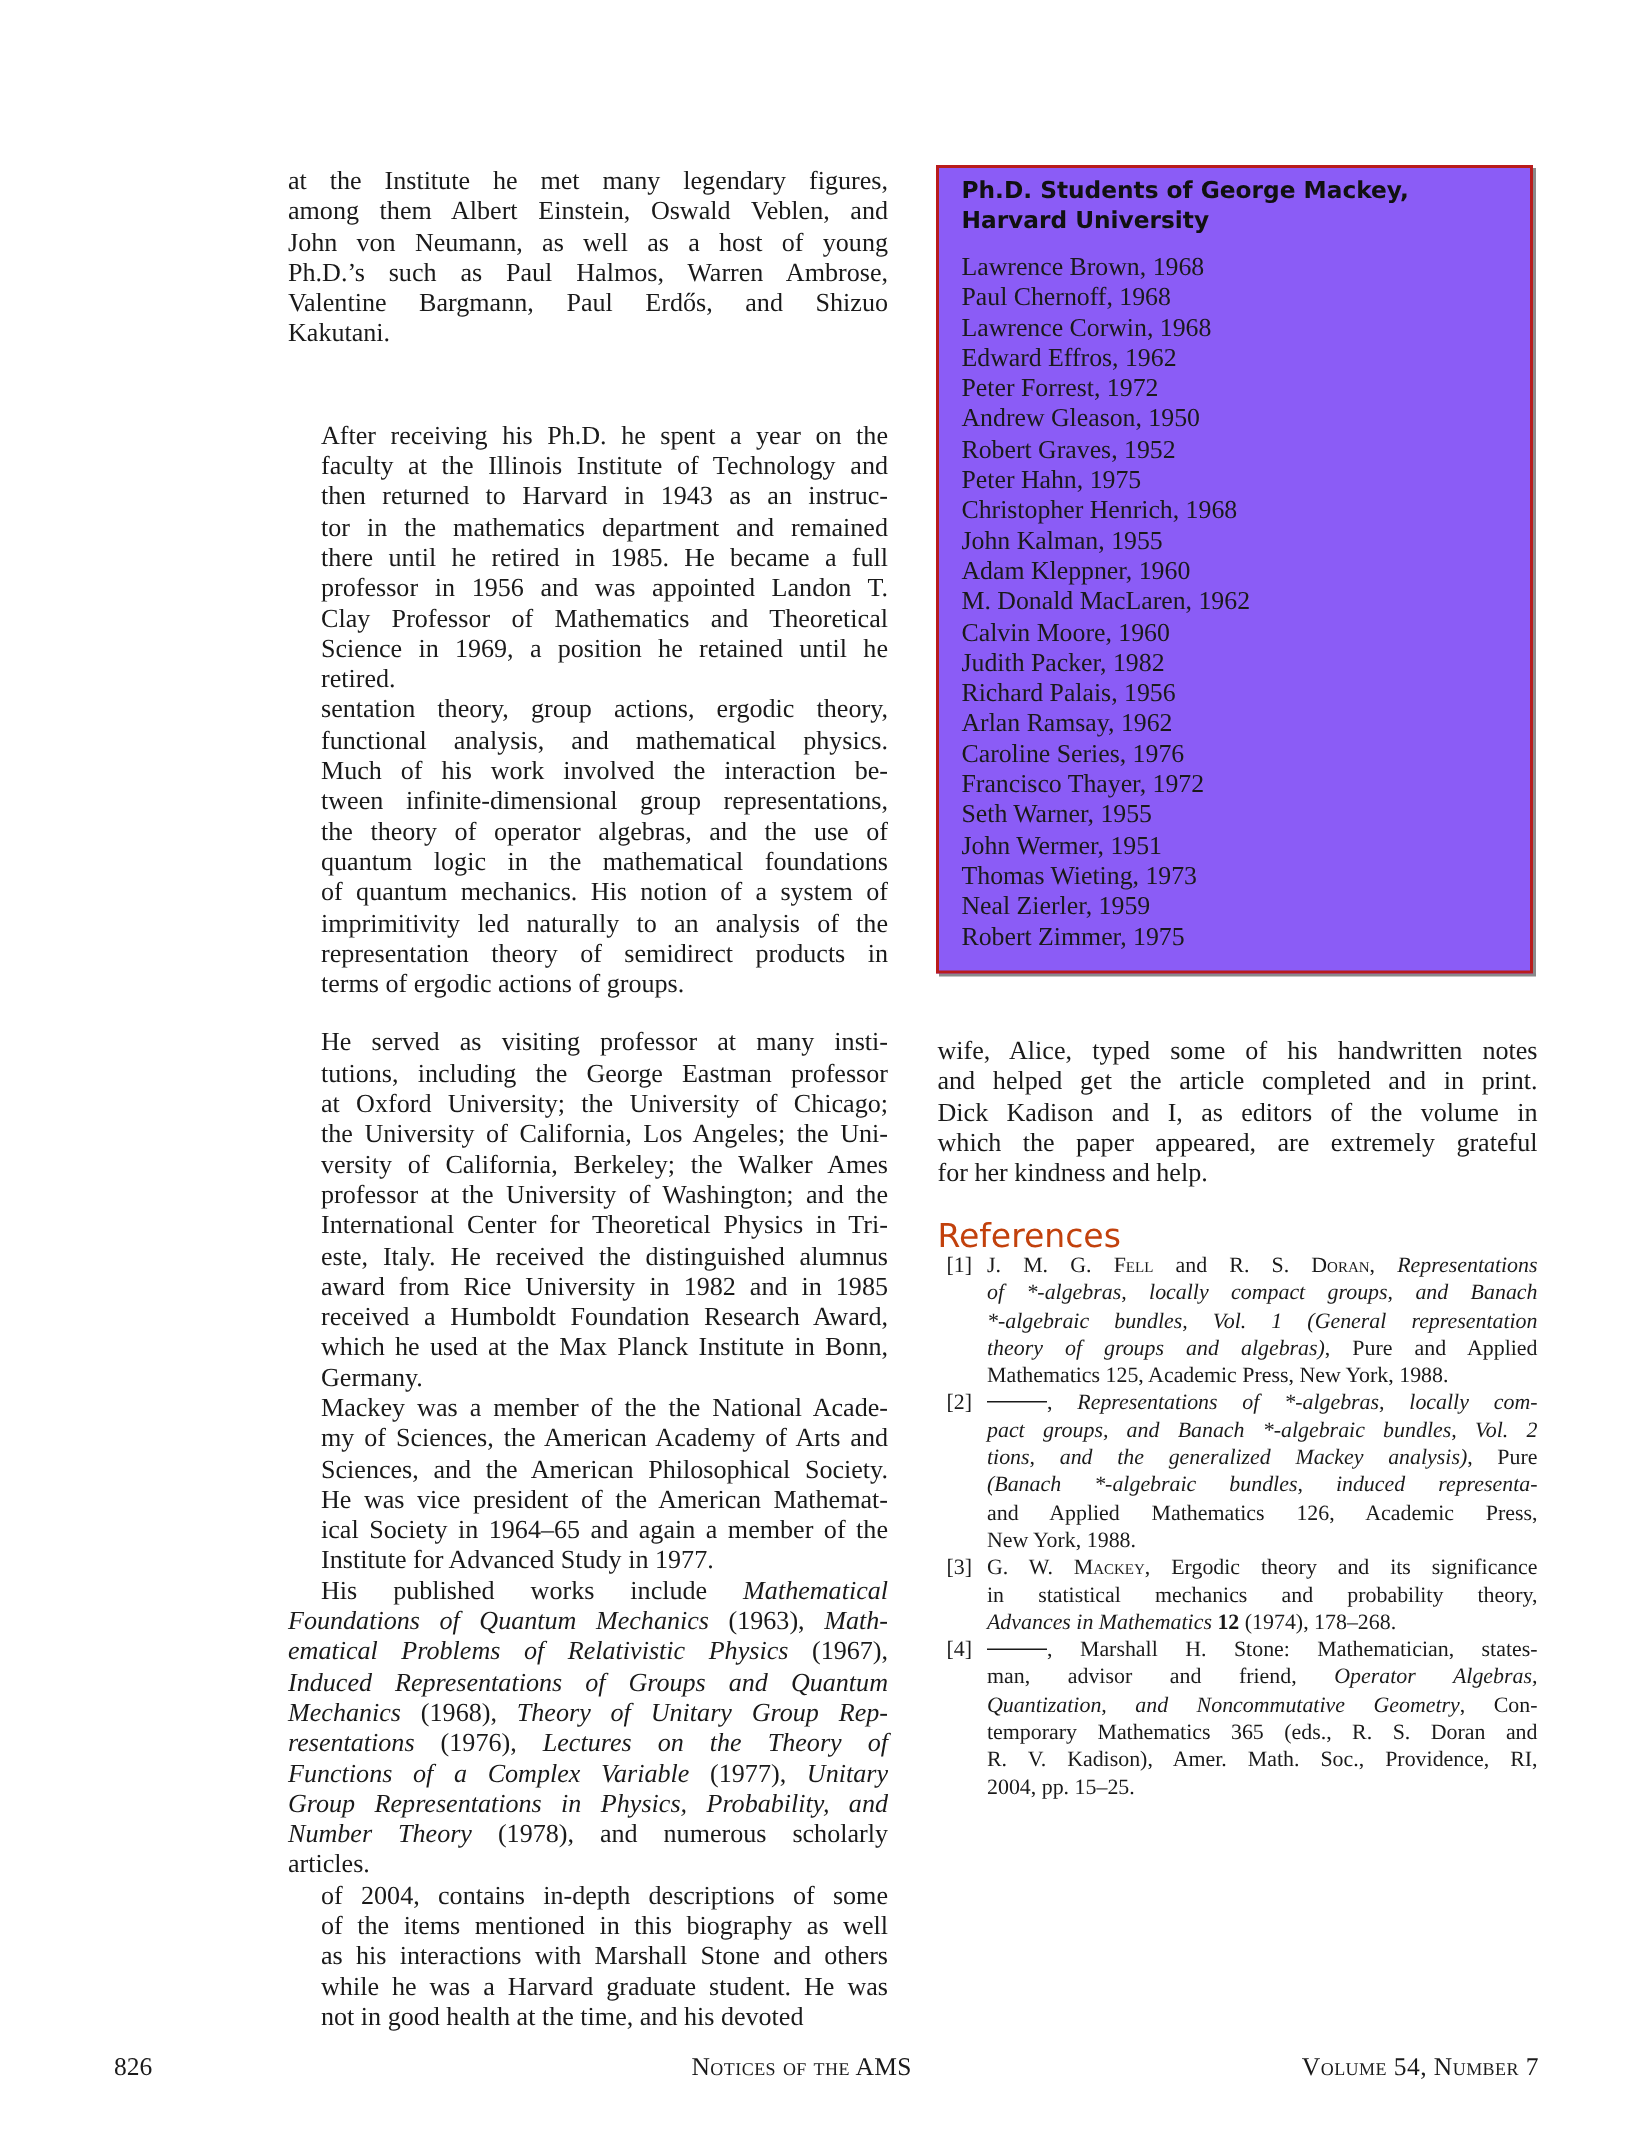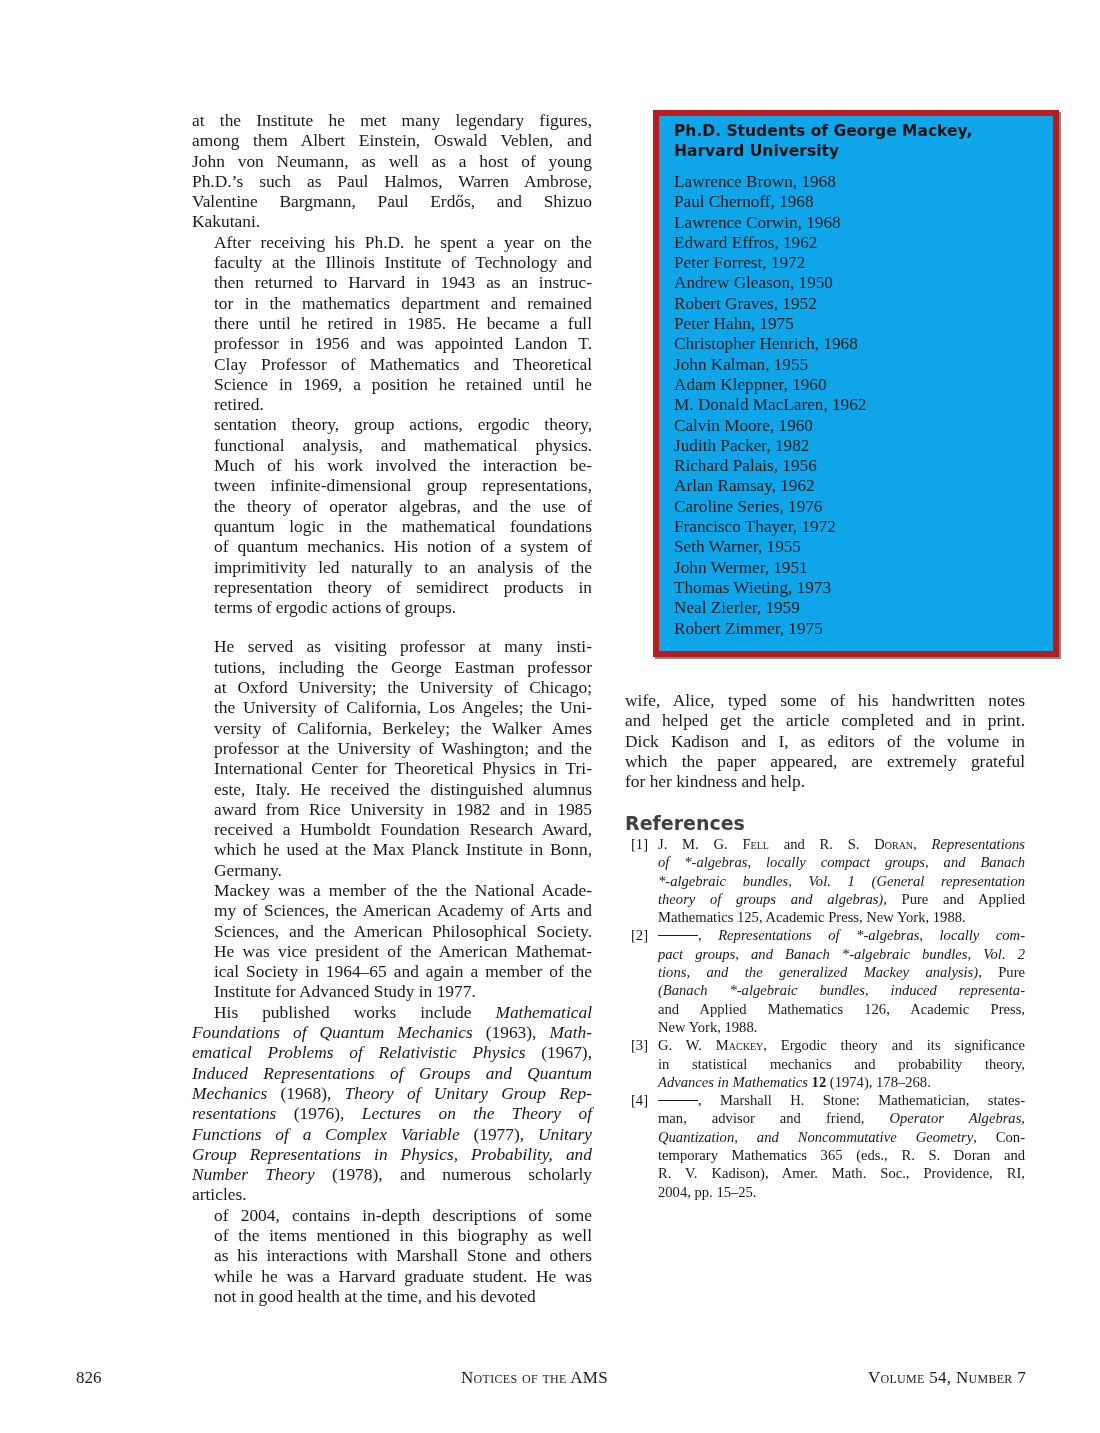--- a/index.html
+++ b/index.html
@@ -16,39 +16,39 @@
     hyphens: manual;
   }
   #left-col { left: 192px; top: 110px; width: 400px; }
   .para { margin: 0; text-indent: 0; }
   .para.indent { text-indent: 22px; }
   .para span.line { display: block; text-align: justify; text-align-last: justify; }
   .para span.line.last { text-align-last: left; }
   i { font-style: italic; }
 
   #sidebar-box {
-    position: absolute; left: 653px; top: 110px; width: 394px; height: 535px;
-    background: #0ea5e9; border: 6px solid #b91c1c;
+    position: absolute; left: 624px; top: 110px; width: 394px; height: 535px;
+    background: #8b5cf6; border: 2px solid #b91c1c;
     box-shadow: 2px 2px 0 #8a8a8a;
   }
   #sidebar-title {
     position: absolute; left: 15px; top: 5px; width: 360px;
     font-family: "DejaVu Sans", "Liberation Sans", sans-serif;
     font-weight: bold; font-size: 15.5px; line-height: 20px; color: #111;
   }
   #student-list {
     position: absolute; left: 15px; top: 56px; margin: 0; padding: 0; list-style: none;
     font-size: 17.2px; line-height: 20.3px; color: #1a1a1a;
   }
 
   #right-col { left: 625px; top: 690px; width: 400px; }
   #references-heading {
     position: absolute; left: 625px; top: 812px;
     font-family: "DejaVu Sans", "Liberation Sans", sans-serif;
-    font-weight: bold; font-size: 19px; color: #404040;
+    font-weight: normal; font-size: 22px; color: #c2410c;
   }
   #ref-list {
     position: absolute; left: 631px; top: 835px; width: 394px;
     font-size: 14.6px; line-height: 18.3px; text-align: justify;
   }
   .ref { position: relative; padding-left: 27px; margin: 0; }
   .ref .ref-num { position: absolute; left: 0; top: 0; }
   .ref .line { display: block; text-align: justify; text-align-last: justify; }
   .ref .line.last { text-align-last: left; }
   .sc { font-variant: small-caps; }
@@ -65,21 +65,21 @@
 <div id="left-col" class="col">
     <p class="para">
       <span class="line">at the Institute he met many legendary figures,</span>
       <span class="line">among them Albert Einstein, Oswald Veblen, and</span>
       <span class="line">John von Neumann, as well as a host of young</span>
       <span class="line">Ph.D.’s such as Paul Halmos, Warren Ambrose,</span>
       <span class="line">Valentine Bargmann, Paul Erdős, and Shizuo</span>
       <span class="line last">Kakutani.</span>
     </p>
     <p class="para indent">
-      <span class="line" style="text-indent: 22px;">After receiving his Ph.D. he spent a year on the</span>
+      <span class="line" style="text-indent: 22px; margin-top: 48px;">After receiving his Ph.D. he spent a year on the</span>
       <span class="line">faculty at the Illinois Institute of Technology and</span>
       <span class="line">then returned to Harvard in 1943 as an instruc-</span>
       <span class="line">tor in the mathematics department and remained</span>
       <span class="line">there until he retired in 1985. He became a full</span>
       <span class="line">professor in 1956 and was appointed Landon T.</span>
       <span class="line">Clay Professor of Mathematics and Theoretical</span>
       <span class="line">Science in 1969, a position he retained until he</span>
       <span class="line last">retired.</span>
     </p>
     <p class="para indent">

